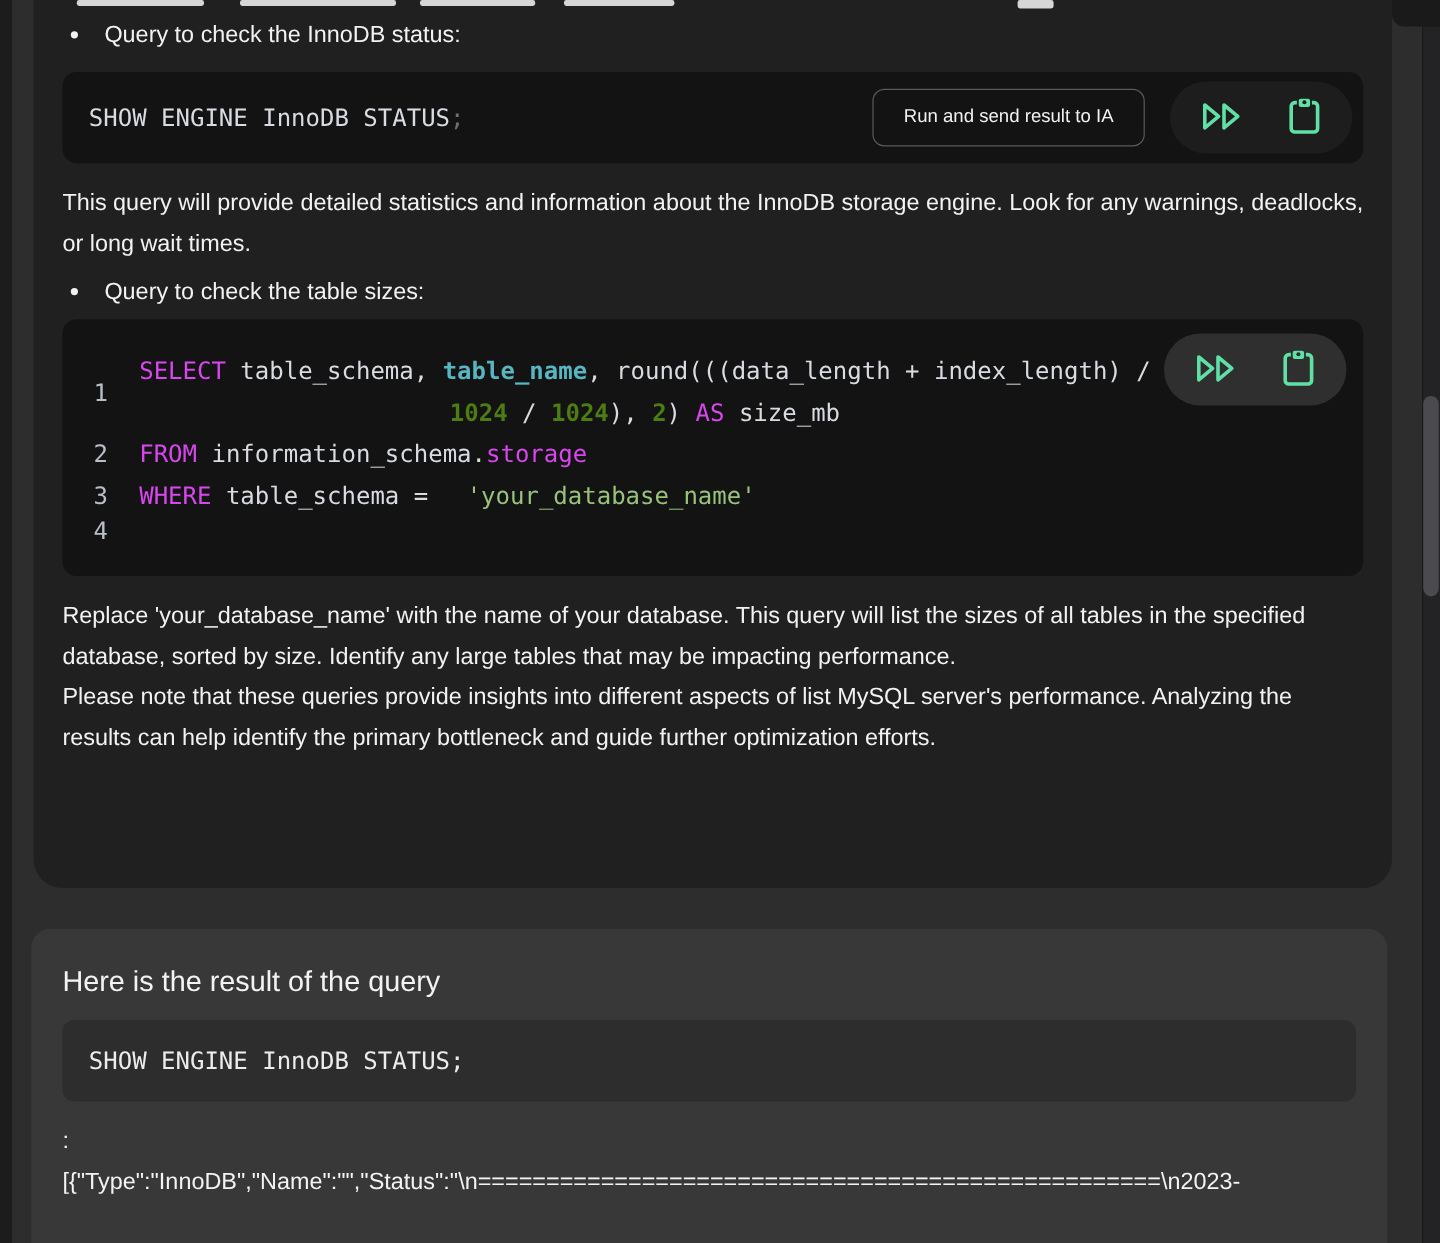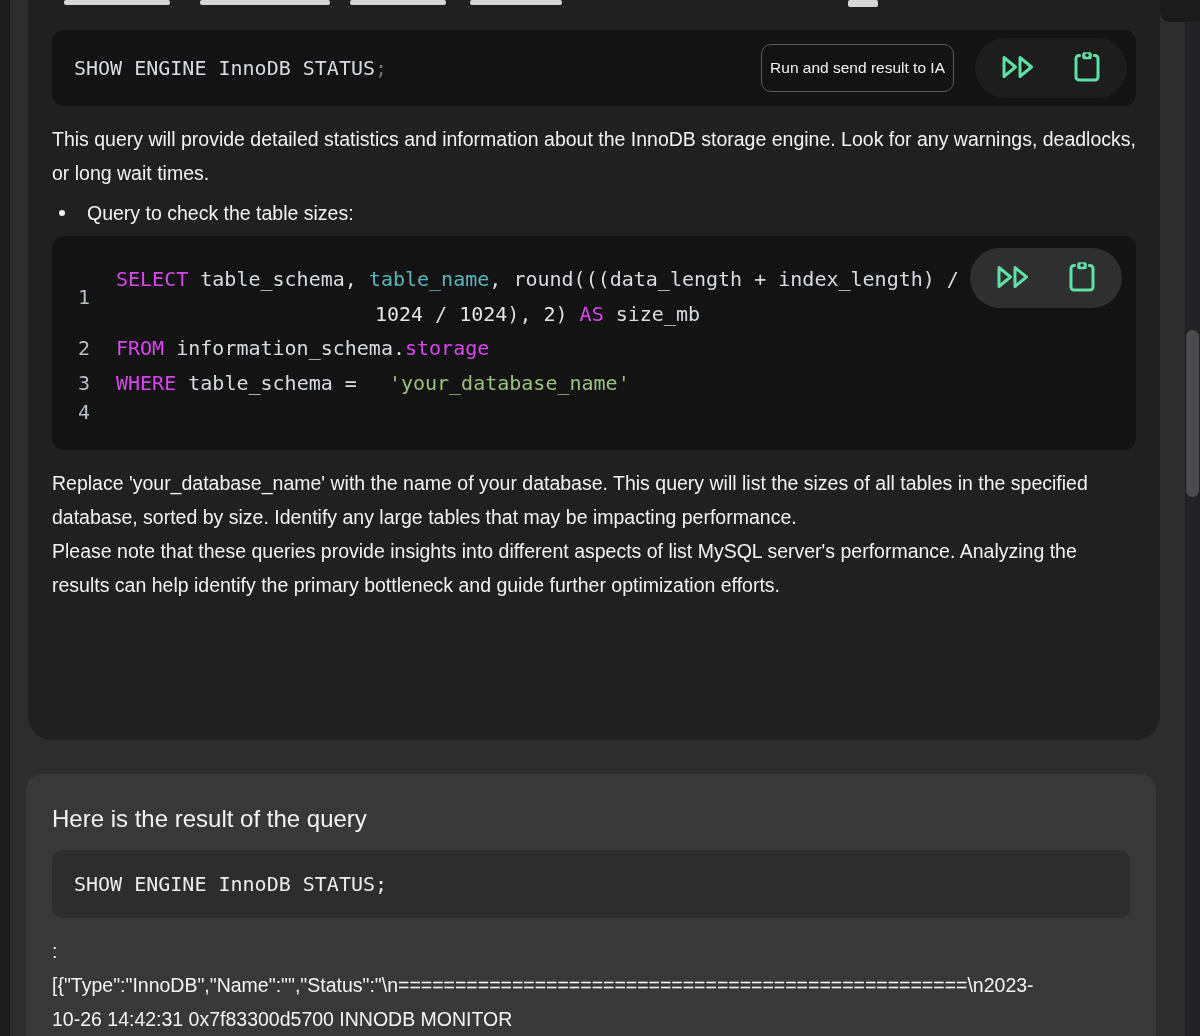--- a/index.html
+++ b/index.html
@@ -46,30 +46,30 @@
     margin-top:18px;height:68px;background:#2d2d2d;border-radius:10px;
     display:flex;align-items:center;padding-left:22px;box-sizing:border-box;
     font-family:"DejaVu Sans Mono",monospace;font-size:20px;color:#ececec;position:relative;
   }
   .code-line{display:flex;align-items:center;}
   .code-lineno{flex:0 0 64px;padding-left:26px;box-sizing:content-box;color:#b9bfc9;}
   .codeblock-multi .code-lineno{flex-basis:38px;}
   .code-rows{min-width:0;}
   .code-row{line-height:34.5px;white-space:pre;text-align:center;}
   .tok-pl{color:#d8dce2;} .tok-pl2{color:#ececec;}
-  .tok-kw{color:#d946ef;} .tok-num{color:#e5e5e5;}
-  .tok-str{color:#98c379;margin-left:20px;} .tok-teal{color:#56b6c2;}
+  .tok-kw{color:#d946ef;} .tok-num{color:#4d7c0f;font-weight:bold;}
+  .tok-str{color:#98c379;margin-left:20px;} .tok-teal{color:#56b6c2;font-weight:bold;}
   .tok-dim{color:#6f6f6f;}
 
   
   .run-btn{
     position:absolute;right:182px;top:14px;height:48px;
     background:transparent;border:1px solid #5a5a5a;border-radius:10px;
     color:#f2f2f2;font-family:"Liberation Sans",sans-serif;font-size:15.5px;
-    padding:0 8px;display:flex;align-items:center;cursor:pointer;
+    padding:0 25px;display:flex;align-items:center;cursor:pointer;
   }
   .icon-pill{
     position:absolute;right:9px;top:8px;width:152px;height:60px;border-radius:30px;
     background:#1d1d1d;display:flex;align-items:center;justify-content:center;gap:36px;
   }
   .icon-pill.overlay{top:12px;right:14px;background:rgba(82,82,82,0.45);}
   .icon-btn{display:flex;align-items:center;justify-content:center;cursor:pointer;background:none;border:none;padding:0;}
 
   
   .scroll-track{position:absolute;right:0;top:0;width:15px;height:1036px;background:#232325;border-left:1px solid #1a1a1a;box-sizing:border-box;}
@@ -82,20 +82,24 @@
 <div class="left-strip"></div>
 
 <div class="frag" style="left:64px;width:106px;"></div>
 <div class="frag" style="left:200px;width:130px;"></div>
 <div class="frag" style="left:350px;width:96px;"></div>
 <div class="frag" style="left:470px;width:92px;"></div>
 <div class="frag" style="left:848px;width:30px;height:7px;"></div>
 
 <div class="card-assistant">
 
+  <div class="bullet-row">
+    <span class="bullet-dot"></span>
+    <span>Query to check the InnoDB status:</span>
+  </div>
 
   <div class="codeblock codeblock-one">
     <button class="run-btn">Run and send result to IA</button>
     <div class="icon-pill">
       <button class="icon-btn">
         <span>
           <svg width="36" height="26" viewBox="0 0 36 26">
               <g fill="none" stroke="#5FE0A6" stroke-width="3" stroke-linejoin="round">
                 <polygon points="4,3.5 15.5,13 4,22.5"></polygon>
                 <polygon points="20,3.5 31.5,13 20,22.5"></polygon>
@@ -185,19 +189,18 @@
         <div class="code-rows">
           <div class="code-row"><span class="tok-pl2">SHOW ENGINE InnoDB STATUS;</span></div>
         </div>
       </div>
     </div>
 
   <div class="colon-line">:</div>
 
   <div class="result-text">
     <div>[{"Type":"InnoDB","Name":"","Status":"\n==================================================\n2023-</div>
-    <div>10-26 14:42:31 0x7f83300d5700 INNODB MONITOR</div>
   </div>
 </div>
 
 <div class="scroll-track"></div>
 <div class="scroll-thumb"></div>
 <div class="corner-tr"></div>
 
 </body></html>

